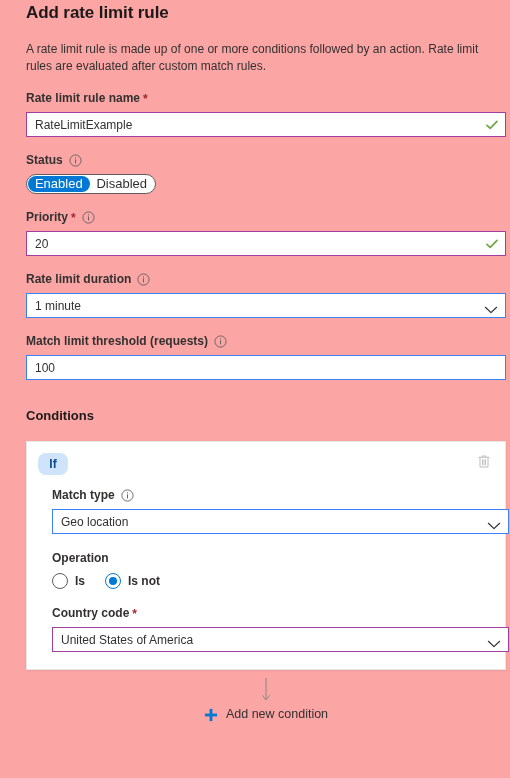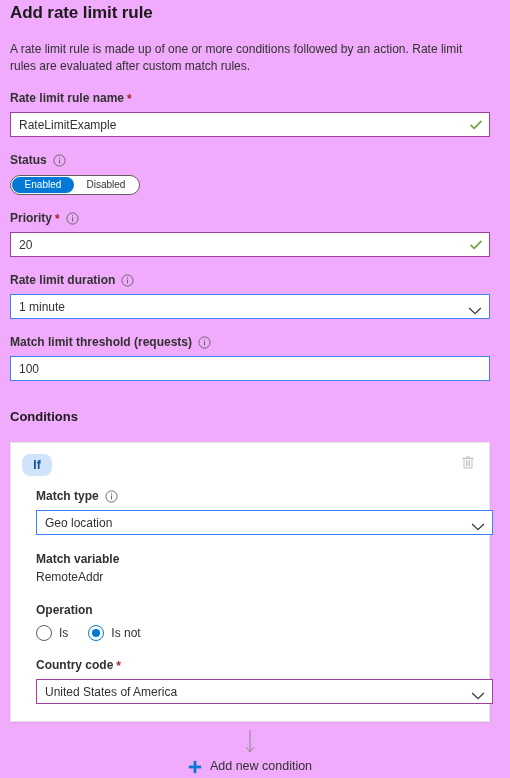--- a/index.html
+++ b/index.html
@@ -10,22 +10,22 @@
     height: 778px;
     background: #ffffff;
     font-family: "Liberation Sans", sans-serif;
     color: #1b1a19;
     overflow: hidden;
   }
   .page {
     position: relative;
     width: 510px;
     height: 778px;
-    background: #f0abfc;
-    padding: 0 10px;
+    background: #fca5a5;
+    padding: 0 26px;
   }
 
   
   .page-title {
     font-size: 17px;
     font-weight: bold;
     color: #1b1a19;
     letter-spacing: -0.1px;
     margin: 0;
     padding-top: 2px;
@@ -118,21 +118,21 @@
     height: 20px;
     border: 1px solid #605e5c;
     border-radius: 10px;
     padding: 1px;
     background: #ffffff;
     width: 130px;
   }
   .toggle-opt {
     flex: 1 1 auto;
     text-align: center;
-    font-size: 10px;
+    font-size: 13px;
     line-height: 16px;
     height: 16px;
     border-radius: 9px;
     color: #323130;
     padding: 0 6px;
     white-space: nowrap;
     user-select: none;
   }
   .toggle-opt.on {
     background: #0078d4;
@@ -202,20 +202,21 @@
     font-size: 12px;
     color: #323130;
     line-height: 17px;
     padding-top: 2px;
   }
 
   
   .radio-row {
     display: flex;
     padding-top: 7px;
+    font-weight: bold;
   }
   .radio-item {
     display: flex;
     align-items: center;
     margin-right: 20px;
     cursor: pointer;
   }
   .radio-dot {
     width: 16px;
     height: 16px;
@@ -395,24 +396,20 @@
         <div class="input-wrap inner">
           <input class="txtbox" type="text" readonly="" value="Geo location" style="">
           <span class="chev-icon">
             <svg width="14" height="10" viewBox="0 0 14 10" fill="none">
               <path d="M1.4 2.3 L7 7.6 L12.6 2.3" stroke="#323130" stroke-width="1.2" fill="none" stroke-linecap="round" stroke-linejoin="round"></path>
             </svg>
           </span>
         </div>
       </div>
 
-      <div class="field">
-        <div class="static-label">Match variable</div>
-        <div class="static-value">RemoteAddr</div>
-      </div>
 
       <div class="field">
         <div class="static-label">Operation</div>
         <div class="radio-row">
           <label class="radio-item">
             <span class="radio-dot"></span>
             <span class="radio-text">Is</span>
           </label>
           <label class="radio-item sel">
             <span class="radio-dot"></span>

